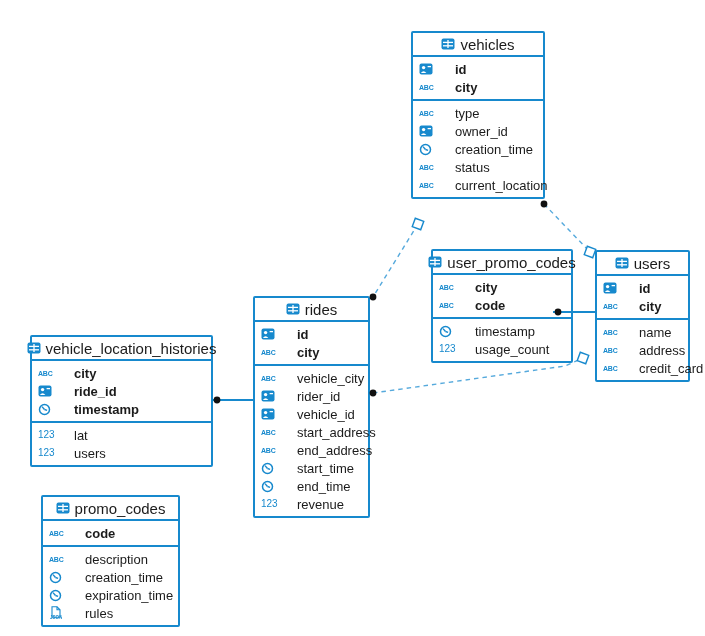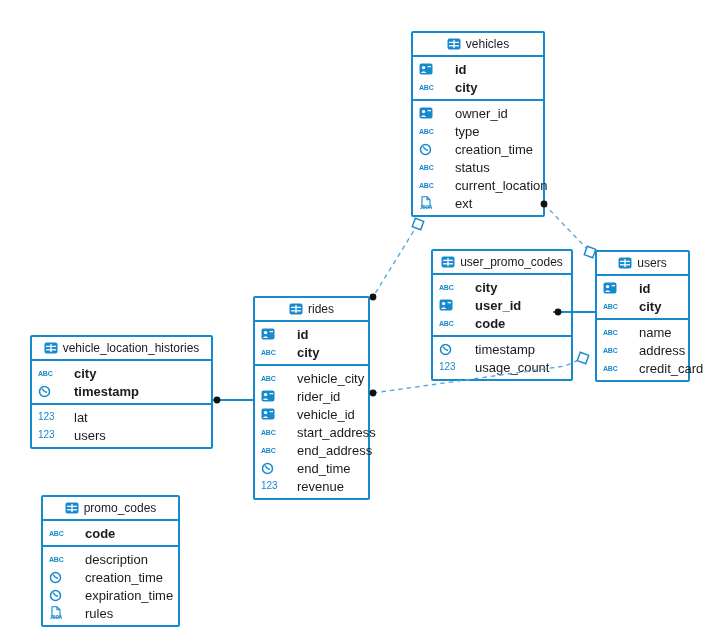--- a/index.html
+++ b/index.html
@@ -7,21 +7,21 @@
     position:relative;width:705px;height:636px;background:#ffffff;overflow:hidden;
     font-family:"Liberation Sans","DejaVu Sans",sans-serif;color:#1b1b1b;
   }
   .db-table{
     position:absolute;background:#ffffff;border:2px solid #1789cd;border-radius:2px;
     box-sizing:border-box;z-index:2;
   }
   .db-table-header{
     display:flex;align-items:center;justify-content:center;gap:5px;
     height:22px;border-bottom:2px solid #1789cd;padding:0 6px;
-    font-size:12px;white-space:nowrap;
+    font-size:15px;white-space:nowrap;
   }
   .db-section{padding:3px 0;}
   .db-section.key{border-bottom:2px solid #1789cd;}
   .db-row{
     display:flex;align-items:center;gap:17px;height:18px;padding:0 7px 0 6px;
     font-size:13px;white-space:nowrap;
   }
   .db-row.bold{font-weight:bold;}
   .field-icon{
     width:19px;min-width:19px;display:flex;align-items:center;justify-content:flex-start;
@@ -89,364 +89,364 @@
         <div class="db-row bold">
           <span class="field-icon">
             <span class="txticon">ABC</span>
           </span>
           <span>city</span>
         </div>
       </div>
       <div class="db-section norm">
         <div class="db-row">
           <span class="field-icon">
+            <span class="txticon">ABC</span>
+          </span>
+          <span>type</span>
+        </div>
+        <div class="db-row">
+          <span class="field-icon">
             <svg width="14" height="12" viewBox="0 0 14 12">
     <rect x="0.5" y="0.5" width="13" height="11" rx="2" fill="#1789cd"></rect>
     <circle cx="4.6" cy="4.6" r="1.7" fill="#fff"></circle>
     <path d="M1.8,10 q2.8,-3.4 5.6,0 z" fill="#fff"></path>
     <line x1="8.6" y1="3.6" x2="12" y2="3.6" stroke="#fff" stroke-width="1.3"></line>
             </svg>
           </span>
           <span>owner_id</span>
         </div>
         <div class="db-row">
           <span class="field-icon">
-            <span class="txticon">ABC</span>
-          </span>
-          <span>type</span>
-        </div>
-        <div class="db-row">
-          <span class="field-icon">
             <svg width="13" height="13" viewBox="0 0 13 13">
     <circle cx="6.5" cy="6.5" r="5" fill="none" stroke="#1789cd" stroke-width="1.5"></circle>
     <line x1="6.5" y1="6.5" x2="4" y2="3.6" stroke="#1789cd" stroke-width="1.4"></line>
     <line x1="6.5" y1="6.5" x2="9.1" y2="7.4" stroke="#1789cd" stroke-width="1.4"></line>
             </svg>
           </span>
           <span>creation_time</span>
         </div>
         <div class="db-row">
           <span class="field-icon">
             <span class="txticon">ABC</span>
           </span>
           <span>status</span>
         </div>
         <div class="db-row">
           <span class="field-icon">
             <span class="txticon">ABC</span>
           </span>
           <span>current_location</span>
+        </div>
+      </div>
+    </div>
+    <div class="db-table" style="left: 431px; top: 249px; width: 142px;">
+      <div class="db-table-header">
+        <span style="display: flex;">
+          <svg width="14" height="12" viewBox="0 0 14 12">
+    <rect x="0.5" y="0.5" width="13" height="11" rx="2" fill="#1789cd"></rect>
+    <line x1="2" y1="4.4" x2="12" y2="4.4" stroke="#fff" stroke-width="1.3"></line>
+    <line x1="2" y1="7.8" x2="12" y2="7.8" stroke="#fff" stroke-width="1.3"></line>
+    <line x1="7" y1="2" x2="7" y2="10" stroke="#fff" stroke-width="1.3"></line>
+          </svg>
+        </span>
+        <span>user_promo_codes</span>
+      </div>
+      <div class="db-section key">
+        <div class="db-row bold">
+          <span class="field-icon">
+            <span class="txticon">ABC</span>
+          </span>
+          <span>city</span>
+        </div>
+        <div class="db-row bold">
+          <span class="field-icon">
+            <span class="txticon">ABC</span>
+          </span>
+          <span>code</span>
+        </div>
+      </div>
+      <div class="db-section norm">
+        <div class="db-row">
+          <span class="field-icon">
+            <svg width="13" height="13" viewBox="0 0 13 13">
+    <circle cx="6.5" cy="6.5" r="5" fill="none" stroke="#1789cd" stroke-width="1.5"></circle>
+    <line x1="6.5" y1="6.5" x2="4" y2="3.6" stroke="#1789cd" stroke-width="1.4"></line>
+    <line x1="6.5" y1="6.5" x2="9.1" y2="7.4" stroke="#1789cd" stroke-width="1.4"></line>
+            </svg>
+          </span>
+          <span>timestamp</span>
+        </div>
+        <div class="db-row">
+          <span class="field-icon">
+            <span class="txticon num" style="color:#1789cd">123</span>
+          </span>
+          <span>usage_count</span>
+        </div>
+      </div>
+    </div>
+    <div class="db-table" style="left: 595px; top: 250px; width: 95px;">
+      <div class="db-table-header">
+        <span style="display: flex;">
+          <svg width="14" height="12" viewBox="0 0 14 12">
+    <rect x="0.5" y="0.5" width="13" height="11" rx="2" fill="#1789cd"></rect>
+    <line x1="2" y1="4.4" x2="12" y2="4.4" stroke="#fff" stroke-width="1.3"></line>
+    <line x1="2" y1="7.8" x2="12" y2="7.8" stroke="#fff" stroke-width="1.3"></line>
+    <line x1="7" y1="2" x2="7" y2="10" stroke="#fff" stroke-width="1.3"></line>
+          </svg>
+        </span>
+        <span>users</span>
+      </div>
+      <div class="db-section key">
+        <div class="db-row bold">
+          <span class="field-icon">
+            <svg width="14" height="12" viewBox="0 0 14 12">
+    <rect x="0.5" y="0.5" width="13" height="11" rx="2" fill="#1789cd"></rect>
+    <circle cx="4.6" cy="4.6" r="1.7" fill="#fff"></circle>
+    <path d="M1.8,10 q2.8,-3.4 5.6,0 z" fill="#fff"></path>
+    <line x1="8.6" y1="3.6" x2="12" y2="3.6" stroke="#fff" stroke-width="1.3"></line>
+            </svg>
+          </span>
+          <span>id</span>
+        </div>
+        <div class="db-row bold">
+          <span class="field-icon">
+            <span class="txticon">ABC</span>
+          </span>
+          <span>city</span>
+        </div>
+      </div>
+      <div class="db-section norm">
+        <div class="db-row">
+          <span class="field-icon">
+            <span class="txticon">ABC</span>
+          </span>
+          <span>name</span>
+        </div>
+        <div class="db-row">
+          <span class="field-icon">
+            <span class="txticon">ABC</span>
+          </span>
+          <span>address</span>
+        </div>
+        <div class="db-row">
+          <span class="field-icon">
+            <span class="txticon">ABC</span>
+          </span>
+          <span>credit_card</span>
+        </div>
+      </div>
+    </div>
+    <div class="db-table" style="left: 253px; top: 296px; width: 117px;">
+      <div class="db-table-header">
+        <span style="display: flex;">
+          <svg width="14" height="12" viewBox="0 0 14 12">
+    <rect x="0.5" y="0.5" width="13" height="11" rx="2" fill="#1789cd"></rect>
+    <line x1="2" y1="4.4" x2="12" y2="4.4" stroke="#fff" stroke-width="1.3"></line>
+    <line x1="2" y1="7.8" x2="12" y2="7.8" stroke="#fff" stroke-width="1.3"></line>
+    <line x1="7" y1="2" x2="7" y2="10" stroke="#fff" stroke-width="1.3"></line>
+          </svg>
+        </span>
+        <span>rides</span>
+      </div>
+      <div class="db-section key">
+        <div class="db-row bold">
+          <span class="field-icon">
+            <svg width="14" height="12" viewBox="0 0 14 12">
+    <rect x="0.5" y="0.5" width="13" height="11" rx="2" fill="#1789cd"></rect>
+    <circle cx="4.6" cy="4.6" r="1.7" fill="#fff"></circle>
+    <path d="M1.8,10 q2.8,-3.4 5.6,0 z" fill="#fff"></path>
+    <line x1="8.6" y1="3.6" x2="12" y2="3.6" stroke="#fff" stroke-width="1.3"></line>
+            </svg>
+          </span>
+          <span>id</span>
+        </div>
+        <div class="db-row bold">
+          <span class="field-icon">
+            <span class="txticon">ABC</span>
+          </span>
+          <span>city</span>
+        </div>
+      </div>
+      <div class="db-section norm">
+        <div class="db-row">
+          <span class="field-icon">
+            <span class="txticon">ABC</span>
+          </span>
+          <span>vehicle_city</span>
+        </div>
+        <div class="db-row">
+          <span class="field-icon">
+            <svg width="14" height="12" viewBox="0 0 14 12">
+    <rect x="0.5" y="0.5" width="13" height="11" rx="2" fill="#1789cd"></rect>
+    <circle cx="4.6" cy="4.6" r="1.7" fill="#fff"></circle>
+    <path d="M1.8,10 q2.8,-3.4 5.6,0 z" fill="#fff"></path>
+    <line x1="8.6" y1="3.6" x2="12" y2="3.6" stroke="#fff" stroke-width="1.3"></line>
+            </svg>
+          </span>
+          <span>rider_id</span>
+        </div>
+        <div class="db-row">
+          <span class="field-icon">
+            <svg width="14" height="12" viewBox="0 0 14 12">
+    <rect x="0.5" y="0.5" width="13" height="11" rx="2" fill="#1789cd"></rect>
+    <circle cx="4.6" cy="4.6" r="1.7" fill="#fff"></circle>
+    <path d="M1.8,10 q2.8,-3.4 5.6,0 z" fill="#fff"></path>
+    <line x1="8.6" y1="3.6" x2="12" y2="3.6" stroke="#fff" stroke-width="1.3"></line>
+            </svg>
+          </span>
+          <span>vehicle_id</span>
+        </div>
+        <div class="db-row">
+          <span class="field-icon">
+            <span class="txticon">ABC</span>
+          </span>
+          <span>start_address</span>
+        </div>
+        <div class="db-row">
+          <span class="field-icon">
+            <span class="txticon">ABC</span>
+          </span>
+          <span>end_address</span>
+        </div>
+        <div class="db-row">
+          <span class="field-icon">
+            <svg width="13" height="13" viewBox="0 0 13 13">
+    <circle cx="6.5" cy="6.5" r="5" fill="none" stroke="#1789cd" stroke-width="1.5"></circle>
+    <line x1="6.5" y1="6.5" x2="4" y2="3.6" stroke="#1789cd" stroke-width="1.4"></line>
+    <line x1="6.5" y1="6.5" x2="9.1" y2="7.4" stroke="#1789cd" stroke-width="1.4"></line>
+            </svg>
+          </span>
+          <span>start_time</span>
+        </div>
+        <div class="db-row">
+          <span class="field-icon">
+            <svg width="13" height="13" viewBox="0 0 13 13">
+    <circle cx="6.5" cy="6.5" r="5" fill="none" stroke="#1789cd" stroke-width="1.5"></circle>
+    <line x1="6.5" y1="6.5" x2="4" y2="3.6" stroke="#1789cd" stroke-width="1.4"></line>
+    <line x1="6.5" y1="6.5" x2="9.1" y2="7.4" stroke="#1789cd" stroke-width="1.4"></line>
+            </svg>
+          </span>
+          <span>end_time</span>
+        </div>
+        <div class="db-row">
+          <span class="field-icon">
+            <span class="txticon num" style="color:#1789cd">123</span>
+          </span>
+          <span>revenue</span>
+        </div>
+      </div>
+    </div>
+    <div class="db-table" style="left: 30px; top: 335px; width: 183px;">
+      <div class="db-table-header">
+        <span style="display: flex;">
+          <svg width="14" height="12" viewBox="0 0 14 12">
+    <rect x="0.5" y="0.5" width="13" height="11" rx="2" fill="#1789cd"></rect>
+    <line x1="2" y1="4.4" x2="12" y2="4.4" stroke="#fff" stroke-width="1.3"></line>
+    <line x1="2" y1="7.8" x2="12" y2="7.8" stroke="#fff" stroke-width="1.3"></line>
+    <line x1="7" y1="2" x2="7" y2="10" stroke="#fff" stroke-width="1.3"></line>
+          </svg>
+        </span>
+        <span>vehicle_location_histories</span>
+      </div>
+      <div class="db-section key">
+        <div class="db-row bold">
+          <span class="field-icon">
+            <span class="txticon">ABC</span>
+          </span>
+          <span>city</span>
+        </div>
+        <div class="db-row bold">
+          <span class="field-icon">
+            <svg width="14" height="12" viewBox="0 0 14 12">
+    <rect x="0.5" y="0.5" width="13" height="11" rx="2" fill="#1789cd"></rect>
+    <circle cx="4.6" cy="4.6" r="1.7" fill="#fff"></circle>
+    <path d="M1.8,10 q2.8,-3.4 5.6,0 z" fill="#fff"></path>
+    <line x1="8.6" y1="3.6" x2="12" y2="3.6" stroke="#fff" stroke-width="1.3"></line>
+            </svg>
+          </span>
+          <span>ride_id</span>
+        </div>
+        <div class="db-row bold">
+          <span class="field-icon">
+            <svg width="13" height="13" viewBox="0 0 13 13">
+    <circle cx="6.5" cy="6.5" r="5" fill="none" stroke="#1789cd" stroke-width="1.5"></circle>
+    <line x1="6.5" y1="6.5" x2="4" y2="3.6" stroke="#1789cd" stroke-width="1.4"></line>
+    <line x1="6.5" y1="6.5" x2="9.1" y2="7.4" stroke="#1789cd" stroke-width="1.4"></line>
+            </svg>
+          </span>
+          <span>timestamp</span>
+        </div>
+      </div>
+      <div class="db-section norm">
+        <div class="db-row">
+          <span class="field-icon">
+            <span class="txticon num" style="color:#1789cd">123</span>
+          </span>
+          <span>lat</span>
+        </div>
+        <div class="db-row">
+          <span class="field-icon">
+            <span class="txticon num" style="color:#1789cd">123</span>
+          </span>
+          <span>users</span>
+        </div>
+      </div>
+    </div>
+    <div class="db-table" style="left: 41px; top: 495px; width: 139px;">
+      <div class="db-table-header">
+        <span style="display: flex;">
+          <svg width="14" height="12" viewBox="0 0 14 12">
+    <rect x="0.5" y="0.5" width="13" height="11" rx="2" fill="#1789cd"></rect>
+    <line x1="2" y1="4.4" x2="12" y2="4.4" stroke="#fff" stroke-width="1.3"></line>
+    <line x1="2" y1="7.8" x2="12" y2="7.8" stroke="#fff" stroke-width="1.3"></line>
+    <line x1="7" y1="2" x2="7" y2="10" stroke="#fff" stroke-width="1.3"></line>
+          </svg>
+        </span>
+        <span>promo_codes</span>
+      </div>
+      <div class="db-section key">
+        <div class="db-row bold">
+          <span class="field-icon">
+            <span class="txticon">ABC</span>
+          </span>
+          <span>code</span>
+        </div>
+      </div>
+      <div class="db-section norm">
+        <div class="db-row">
+          <span class="field-icon">
+            <span class="txticon">ABC</span>
+          </span>
+          <span>description</span>
+        </div>
+        <div class="db-row">
+          <span class="field-icon">
+            <svg width="13" height="13" viewBox="0 0 13 13">
+    <circle cx="6.5" cy="6.5" r="5" fill="none" stroke="#1789cd" stroke-width="1.5"></circle>
+    <line x1="6.5" y1="6.5" x2="4" y2="3.6" stroke="#1789cd" stroke-width="1.4"></line>
+    <line x1="6.5" y1="6.5" x2="9.1" y2="7.4" stroke="#1789cd" stroke-width="1.4"></line>
+            </svg>
+          </span>
+          <span>creation_time</span>
+        </div>
+        <div class="db-row">
+          <span class="field-icon">
+            <svg width="13" height="13" viewBox="0 0 13 13">
+    <circle cx="6.5" cy="6.5" r="5" fill="none" stroke="#1789cd" stroke-width="1.5"></circle>
+    <line x1="6.5" y1="6.5" x2="4" y2="3.6" stroke="#1789cd" stroke-width="1.4"></line>
+    <line x1="6.5" y1="6.5" x2="9.1" y2="7.4" stroke="#1789cd" stroke-width="1.4"></line>
+            </svg>
+          </span>
+          <span>expiration_time</span>
         </div>
         <div class="db-row">
           <span class="field-icon">
             <svg width="13" height="14" viewBox="0 0 13 14">
     <path d="M3,0.8 h5 l3,3 v7.5 h-8 z" fill="none" stroke="#1789cd" stroke-width="1.1"></path>
     <path d="M8,0.8 v3 h3" fill="none" stroke="#1789cd" stroke-width="1.1"></path>
     <text x="1" y="13.2" font-size="4.6" font-weight="bold" fill="#1789cd" font-family="Liberation Sans, sans-serif">JSON</text>
             </svg>
           </span>
-          <span>ext</span>
-        </div>
-      </div>
-    </div>
-    <div class="db-table" style="left: 431px; top: 249px; width: 142px;">
-      <div class="db-table-header">
-        <span style="display: flex;">
-          <svg width="14" height="12" viewBox="0 0 14 12">
-    <rect x="0.5" y="0.5" width="13" height="11" rx="2" fill="#1789cd"></rect>
-    <line x1="2" y1="4.4" x2="12" y2="4.4" stroke="#fff" stroke-width="1.3"></line>
-    <line x1="2" y1="7.8" x2="12" y2="7.8" stroke="#fff" stroke-width="1.3"></line>
-    <line x1="7" y1="2" x2="7" y2="10" stroke="#fff" stroke-width="1.3"></line>
-          </svg>
-        </span>
-        <span>user_promo_codes</span>
-      </div>
-      <div class="db-section key">
-        <div class="db-row bold">
-          <span class="field-icon">
-            <span class="txticon">ABC</span>
-          </span>
-          <span>city</span>
-        </div>
-        <div class="db-row bold">
-          <span class="field-icon">
-            <svg width="14" height="12" viewBox="0 0 14 12">
-    <rect x="0.5" y="0.5" width="13" height="11" rx="2" fill="#1789cd"></rect>
-    <circle cx="4.6" cy="4.6" r="1.7" fill="#fff"></circle>
-    <path d="M1.8,10 q2.8,-3.4 5.6,0 z" fill="#fff"></path>
-    <line x1="8.6" y1="3.6" x2="12" y2="3.6" stroke="#fff" stroke-width="1.3"></line>
-            </svg>
-          </span>
-          <span>user_id</span>
-        </div>
-        <div class="db-row bold">
-          <span class="field-icon">
-            <span class="txticon">ABC</span>
-          </span>
-          <span>code</span>
-        </div>
-      </div>
-      <div class="db-section norm">
-        <div class="db-row">
-          <span class="field-icon">
-            <svg width="13" height="13" viewBox="0 0 13 13">
-    <circle cx="6.5" cy="6.5" r="5" fill="none" stroke="#1789cd" stroke-width="1.5"></circle>
-    <line x1="6.5" y1="6.5" x2="4" y2="3.6" stroke="#1789cd" stroke-width="1.4"></line>
-    <line x1="6.5" y1="6.5" x2="9.1" y2="7.4" stroke="#1789cd" stroke-width="1.4"></line>
-            </svg>
-          </span>
-          <span>timestamp</span>
-        </div>
-        <div class="db-row">
-          <span class="field-icon">
-            <span class="txticon num" style="color:#1789cd">123</span>
-          </span>
-          <span>usage_count</span>
-        </div>
-      </div>
-    </div>
-    <div class="db-table" style="left: 595px; top: 250px; width: 95px;">
-      <div class="db-table-header">
-        <span style="display: flex;">
-          <svg width="14" height="12" viewBox="0 0 14 12">
-    <rect x="0.5" y="0.5" width="13" height="11" rx="2" fill="#1789cd"></rect>
-    <line x1="2" y1="4.4" x2="12" y2="4.4" stroke="#fff" stroke-width="1.3"></line>
-    <line x1="2" y1="7.8" x2="12" y2="7.8" stroke="#fff" stroke-width="1.3"></line>
-    <line x1="7" y1="2" x2="7" y2="10" stroke="#fff" stroke-width="1.3"></line>
-          </svg>
-        </span>
-        <span>users</span>
-      </div>
-      <div class="db-section key">
-        <div class="db-row bold">
-          <span class="field-icon">
-            <svg width="14" height="12" viewBox="0 0 14 12">
-    <rect x="0.5" y="0.5" width="13" height="11" rx="2" fill="#1789cd"></rect>
-    <circle cx="4.6" cy="4.6" r="1.7" fill="#fff"></circle>
-    <path d="M1.8,10 q2.8,-3.4 5.6,0 z" fill="#fff"></path>
-    <line x1="8.6" y1="3.6" x2="12" y2="3.6" stroke="#fff" stroke-width="1.3"></line>
-            </svg>
-          </span>
-          <span>id</span>
-        </div>
-        <div class="db-row bold">
-          <span class="field-icon">
-            <span class="txticon">ABC</span>
-          </span>
-          <span>city</span>
-        </div>
-      </div>
-      <div class="db-section norm">
-        <div class="db-row">
-          <span class="field-icon">
-            <span class="txticon">ABC</span>
-          </span>
-          <span>name</span>
-        </div>
-        <div class="db-row">
-          <span class="field-icon">
-            <span class="txticon">ABC</span>
-          </span>
-          <span>address</span>
-        </div>
-        <div class="db-row">
-          <span class="field-icon">
-            <span class="txticon">ABC</span>
-          </span>
-          <span>credit_card</span>
-        </div>
-      </div>
-    </div>
-    <div class="db-table" style="left: 253px; top: 296px; width: 117px;">
-      <div class="db-table-header">
-        <span style="display: flex;">
-          <svg width="14" height="12" viewBox="0 0 14 12">
-    <rect x="0.5" y="0.5" width="13" height="11" rx="2" fill="#1789cd"></rect>
-    <line x1="2" y1="4.4" x2="12" y2="4.4" stroke="#fff" stroke-width="1.3"></line>
-    <line x1="2" y1="7.8" x2="12" y2="7.8" stroke="#fff" stroke-width="1.3"></line>
-    <line x1="7" y1="2" x2="7" y2="10" stroke="#fff" stroke-width="1.3"></line>
-          </svg>
-        </span>
-        <span>rides</span>
-      </div>
-      <div class="db-section key">
-        <div class="db-row bold">
-          <span class="field-icon">
-            <svg width="14" height="12" viewBox="0 0 14 12">
-    <rect x="0.5" y="0.5" width="13" height="11" rx="2" fill="#1789cd"></rect>
-    <circle cx="4.6" cy="4.6" r="1.7" fill="#fff"></circle>
-    <path d="M1.8,10 q2.8,-3.4 5.6,0 z" fill="#fff"></path>
-    <line x1="8.6" y1="3.6" x2="12" y2="3.6" stroke="#fff" stroke-width="1.3"></line>
-            </svg>
-          </span>
-          <span>id</span>
-        </div>
-        <div class="db-row bold">
-          <span class="field-icon">
-            <span class="txticon">ABC</span>
-          </span>
-          <span>city</span>
-        </div>
-      </div>
-      <div class="db-section norm">
-        <div class="db-row">
-          <span class="field-icon">
-            <span class="txticon">ABC</span>
-          </span>
-          <span>vehicle_city</span>
-        </div>
-        <div class="db-row">
-          <span class="field-icon">
-            <svg width="14" height="12" viewBox="0 0 14 12">
-    <rect x="0.5" y="0.5" width="13" height="11" rx="2" fill="#1789cd"></rect>
-    <circle cx="4.6" cy="4.6" r="1.7" fill="#fff"></circle>
-    <path d="M1.8,10 q2.8,-3.4 5.6,0 z" fill="#fff"></path>
-    <line x1="8.6" y1="3.6" x2="12" y2="3.6" stroke="#fff" stroke-width="1.3"></line>
-            </svg>
-          </span>
-          <span>rider_id</span>
-        </div>
-        <div class="db-row">
-          <span class="field-icon">
-            <svg width="14" height="12" viewBox="0 0 14 12">
-    <rect x="0.5" y="0.5" width="13" height="11" rx="2" fill="#1789cd"></rect>
-    <circle cx="4.6" cy="4.6" r="1.7" fill="#fff"></circle>
-    <path d="M1.8,10 q2.8,-3.4 5.6,0 z" fill="#fff"></path>
-    <line x1="8.6" y1="3.6" x2="12" y2="3.6" stroke="#fff" stroke-width="1.3"></line>
-            </svg>
-          </span>
-          <span>vehicle_id</span>
-        </div>
-        <div class="db-row">
-          <span class="field-icon">
-            <span class="txticon">ABC</span>
-          </span>
-          <span>start_address</span>
-        </div>
-        <div class="db-row">
-          <span class="field-icon">
-            <span class="txticon">ABC</span>
-          </span>
-          <span>end_address</span>
-        </div>
-        <div class="db-row">
-          <span class="field-icon">
-            <svg width="13" height="13" viewBox="0 0 13 13">
-    <circle cx="6.5" cy="6.5" r="5" fill="none" stroke="#1789cd" stroke-width="1.5"></circle>
-    <line x1="6.5" y1="6.5" x2="4" y2="3.6" stroke="#1789cd" stroke-width="1.4"></line>
-    <line x1="6.5" y1="6.5" x2="9.1" y2="7.4" stroke="#1789cd" stroke-width="1.4"></line>
-            </svg>
-          </span>
-          <span>end_time</span>
-        </div>
-        <div class="db-row">
-          <span class="field-icon">
-            <span class="txticon num" style="color:#1789cd">123</span>
-          </span>
-          <span>revenue</span>
-        </div>
-      </div>
-    </div>
-    <div class="db-table" style="left: 30px; top: 335px; width: 183px;">
-      <div class="db-table-header">
-        <span style="display: flex;">
-          <svg width="14" height="12" viewBox="0 0 14 12">
-    <rect x="0.5" y="0.5" width="13" height="11" rx="2" fill="#1789cd"></rect>
-    <line x1="2" y1="4.4" x2="12" y2="4.4" stroke="#fff" stroke-width="1.3"></line>
-    <line x1="2" y1="7.8" x2="12" y2="7.8" stroke="#fff" stroke-width="1.3"></line>
-    <line x1="7" y1="2" x2="7" y2="10" stroke="#fff" stroke-width="1.3"></line>
-          </svg>
-        </span>
-        <span>vehicle_location_histories</span>
-      </div>
-      <div class="db-section key">
-        <div class="db-row bold">
-          <span class="field-icon">
-            <span class="txticon">ABC</span>
-          </span>
-          <span>city</span>
-        </div>
-        <div class="db-row bold">
-          <span class="field-icon">
-            <svg width="13" height="13" viewBox="0 0 13 13">
-    <circle cx="6.5" cy="6.5" r="5" fill="none" stroke="#1789cd" stroke-width="1.5"></circle>
-    <line x1="6.5" y1="6.5" x2="4" y2="3.6" stroke="#1789cd" stroke-width="1.4"></line>
-    <line x1="6.5" y1="6.5" x2="9.1" y2="7.4" stroke="#1789cd" stroke-width="1.4"></line>
-            </svg>
-          </span>
-          <span>timestamp</span>
-        </div>
-      </div>
-      <div class="db-section norm">
-        <div class="db-row">
-          <span class="field-icon">
-            <span class="txticon num" style="color:#1789cd">123</span>
-          </span>
-          <span>lat</span>
-        </div>
-        <div class="db-row">
-          <span class="field-icon">
-            <span class="txticon num" style="color:#1789cd">123</span>
-          </span>
-          <span>users</span>
-        </div>
-      </div>
-    </div>
-    <div class="db-table" style="left: 41px; top: 495px; width: 139px;">
-      <div class="db-table-header">
-        <span style="display: flex;">
-          <svg width="14" height="12" viewBox="0 0 14 12">
-    <rect x="0.5" y="0.5" width="13" height="11" rx="2" fill="#1789cd"></rect>
-    <line x1="2" y1="4.4" x2="12" y2="4.4" stroke="#fff" stroke-width="1.3"></line>
-    <line x1="2" y1="7.8" x2="12" y2="7.8" stroke="#fff" stroke-width="1.3"></line>
-    <line x1="7" y1="2" x2="7" y2="10" stroke="#fff" stroke-width="1.3"></line>
-          </svg>
-        </span>
-        <span>promo_codes</span>
-      </div>
-      <div class="db-section key">
-        <div class="db-row bold">
-          <span class="field-icon">
-            <span class="txticon">ABC</span>
-          </span>
-          <span>code</span>
-        </div>
-      </div>
-      <div class="db-section norm">
-        <div class="db-row">
-          <span class="field-icon">
-            <span class="txticon">ABC</span>
-          </span>
-          <span>description</span>
-        </div>
-        <div class="db-row">
-          <span class="field-icon">
-            <svg width="13" height="13" viewBox="0 0 13 13">
-    <circle cx="6.5" cy="6.5" r="5" fill="none" stroke="#1789cd" stroke-width="1.5"></circle>
-    <line x1="6.5" y1="6.5" x2="4" y2="3.6" stroke="#1789cd" stroke-width="1.4"></line>
-    <line x1="6.5" y1="6.5" x2="9.1" y2="7.4" stroke="#1789cd" stroke-width="1.4"></line>
-            </svg>
-          </span>
-          <span>creation_time</span>
-        </div>
-        <div class="db-row">
-          <span class="field-icon">
-            <svg width="13" height="13" viewBox="0 0 13 13">
-    <circle cx="6.5" cy="6.5" r="5" fill="none" stroke="#1789cd" stroke-width="1.5"></circle>
-    <line x1="6.5" y1="6.5" x2="4" y2="3.6" stroke="#1789cd" stroke-width="1.4"></line>
-    <line x1="6.5" y1="6.5" x2="9.1" y2="7.4" stroke="#1789cd" stroke-width="1.4"></line>
-            </svg>
-          </span>
-          <span>expiration_time</span>
-        </div>
-        <div class="db-row">
-          <span class="field-icon">
-            <svg width="13" height="14" viewBox="0 0 13 14">
-    <path d="M3,0.8 h5 l3,3 v7.5 h-8 z" fill="none" stroke="#1789cd" stroke-width="1.1"></path>
-    <path d="M8,0.8 v3 h3" fill="none" stroke="#1789cd" stroke-width="1.1"></path>
-    <text x="1" y="13.2" font-size="4.6" font-weight="bold" fill="#1789cd" font-family="Liberation Sans, sans-serif">JSON</text>
-            </svg>
-          </span>
           <span>rules</span>
         </div>
       </div>
     </div>
   </div>
 
 </body></html>

